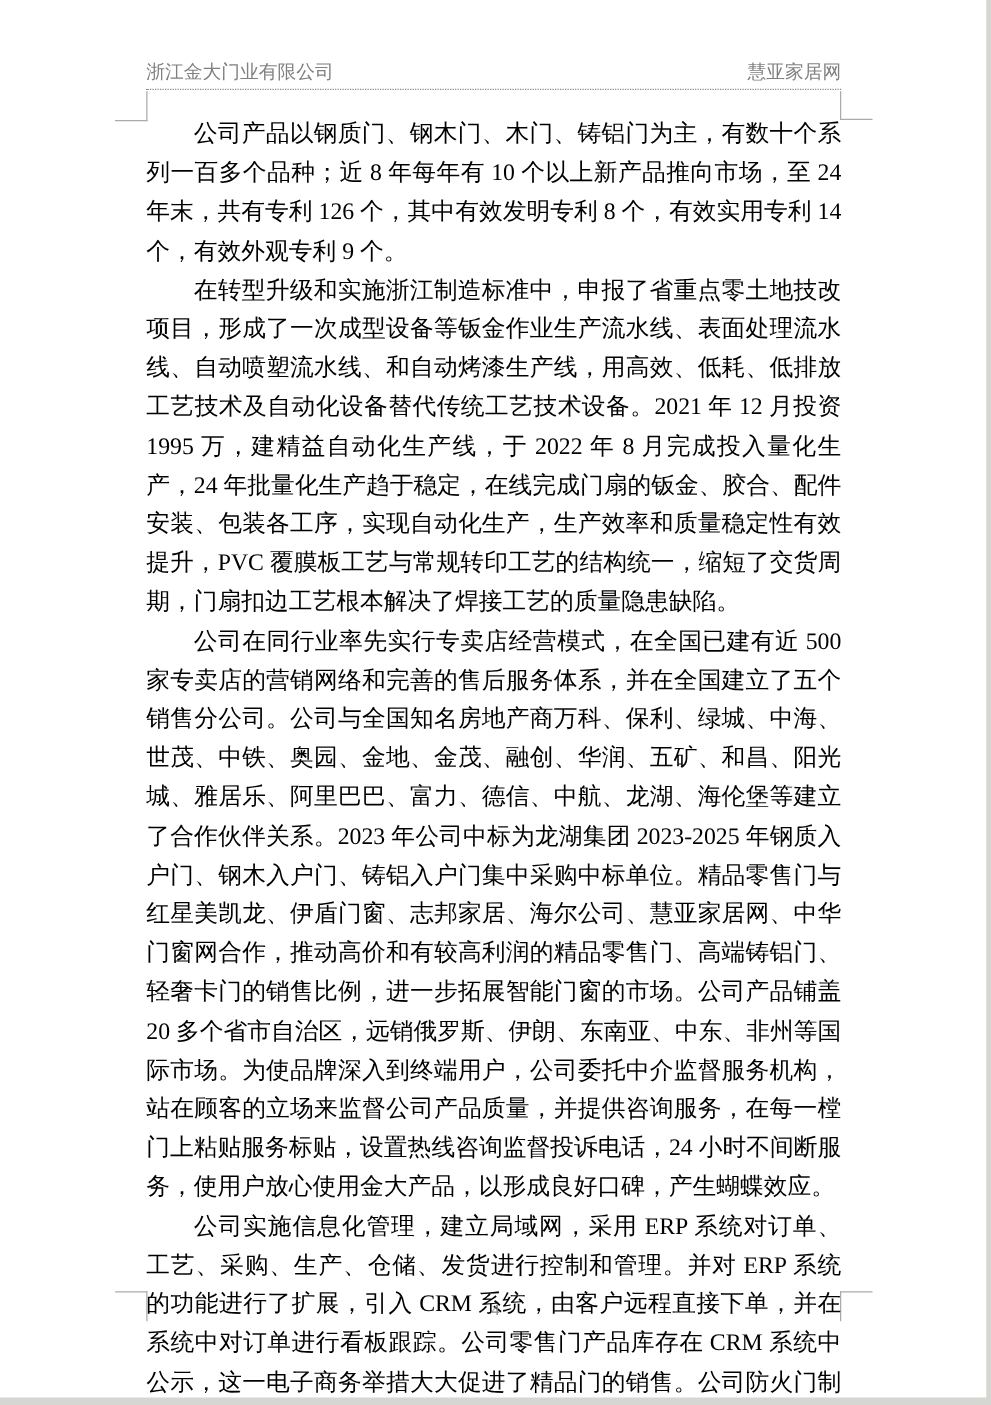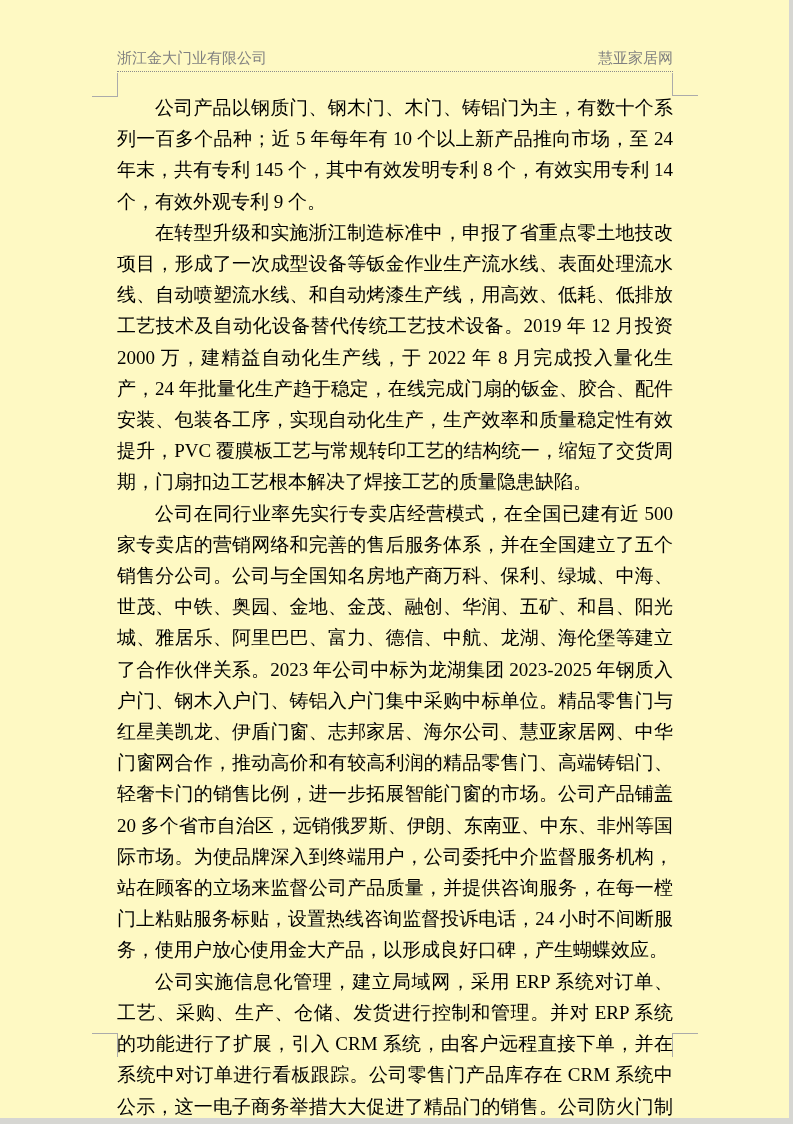--- a/index.html
+++ b/index.html
@@ -4,21 +4,21 @@
 <style>
   html, body {
     margin: 0;
     padding: 0;
     background: #d6d6d2;
   }
   .page {
     position: relative;
     width: 793px;
     height: 1124px;
-    background: #fef9c3;
+    background: #ffffff;
     overflow: hidden;
     font-family: "Liberation Serif", "DejaVu Serif", serif;
   }
   .edge-right {
     position: absolute;
     top: 0; right: 0;
     width: 4px; height: 100%;
     background: #d6d6d2;
   }
   .edge-bottom {
@@ -99,22 +99,22 @@
   <div class="mark m-tl-v"></div>
   <div class="mark m-tl-h"></div>
   <div class="mark m-tr-v"></div>
   <div class="mark m-tr-h"></div>
   <div class="mark m-bl-h"></div>
   <div class="mark m-bl-v"></div>
   <div class="mark m-br-h"></div>
   <div class="mark m-br-v"></div>
 
   <div class="body-text">
-    <p>公司产品以钢质门、钢木门、木门、铸铝门为主，有数十个系列一百多个品种；近 5 年每年有 10 个以上新产品推向市场，至 24 年末，共有专利 145 个，其中有效发明专利 8 个，有效实用专利 14 个，有效外观专利 9 个。</p>
-    <p>在转型升级和实施浙江制造标准中，申报了省重点零土地技改项目，形成了一次成型设备等钣金作业生产流水线、表面处理流水线、自动喷塑流水线、和自动烤漆生产线，用高效、低耗、低排放工艺技术及自动化设备替代传统工艺技术设备。2019 年 12 月投资 2000 万，建精益自动化生产线，于 2022 年 8 月完成投入量化生产，24 年批量化生产趋于稳定，在线完成门扇的钣金、胶合、配件安装、包装各工序，实现自动化生产，生产效率和质量稳定性有效提升，PVC 覆膜板工艺与常规转印工艺的结构统一，缩短了交货周期，门扇扣边工艺根本解决了焊接工艺的质量隐患缺陷。</p>
+    <p>公司产品以钢质门、钢木门、木门、铸铝门为主，有数十个系列一百多个品种；近 8 年每年有 10 个以上新产品推向市场，至 24 年末，共有专利 126 个，其中有效发明专利 8 个，有效实用专利 14 个，有效外观专利 9 个。</p>
+    <p>在转型升级和实施浙江制造标准中，申报了省重点零土地技改项目，形成了一次成型设备等钣金作业生产流水线、表面处理流水线、自动喷塑流水线、和自动烤漆生产线，用高效、低耗、低排放工艺技术及自动化设备替代传统工艺技术设备。2021 年 12 月投资 1995 万，建精益自动化生产线，于 2022 年 8 月完成投入量化生产，24 年批量化生产趋于稳定，在线完成门扇的钣金、胶合、配件安装、包装各工序，实现自动化生产，生产效率和质量稳定性有效提升，PVC 覆膜板工艺与常规转印工艺的结构统一，缩短了交货周期，门扇扣边工艺根本解决了焊接工艺的质量隐患缺陷。</p>
     <p>公司在同行业率先实行专卖店经营模式，在全国已建有近 500 家专卖店的营销网络和完善的售后服务体系，并在全国建立了五个销售分公司。公司与全国知名房地产商万科、保利、绿城、中海、世茂、中铁、奥园、金地、金茂、融创、华润、五矿、和昌、阳光城、雅居乐、阿里巴巴、富力、德信、中航、龙湖、海伦堡等建立了合作伙伴关系。2023 年公司中标为龙湖集团 2023-2025 年钢质入户门、钢木入户门、铸铝入户门集中采购中标单位。精品零售门与红星美凯龙、伊盾门窗、志邦家居、海尔公司、慧亚家居网、中华门窗网合作，推动高价和有较高利润的精品零售门、高端铸铝门、轻奢卡门的销售比例，进一步拓展智能门窗的市场。公司产品铺盖 20 多个省市自治区，远销俄罗斯、伊朗、东南亚、中东、非州等国际市场。为使品牌深入到终端用户，公司委托中介监督服务机构，站在顾客的立场来监督公司产品质量，并提供咨询服务，在每一樘门上粘贴服务标贴，设置热线咨询监督投诉电话，24 小时不间断服务，使用户放心使用金大产品，以形成良好口碑，产生蝴蝶效应。</p>
     <p>公司实施信息化管理，建立局域网，采用 ERP 系统对订单、工艺、采购、生产、仓储、发货进行控制和管理。并对 ERP 系统的功能进行了扩展，引入 CRM 系统，由客户远程直接下单，并在系统中对订单进行看板跟踪。公司零售门产品库存在 CRM 系统中公示，这一电子商务举措大大促进了精品门的销售。公司防火门制程已接入公安部合格评定中心监视跟踪系统；正在与万科开发主板业务对接系统，天眼监视跟踪系统已完成。</p>
   </div>
 
   <div class="footer">
     <span>4</span>
   </div>
 
   <div class="edge-right"></div>
   <div class="edge-bottom"></div>

